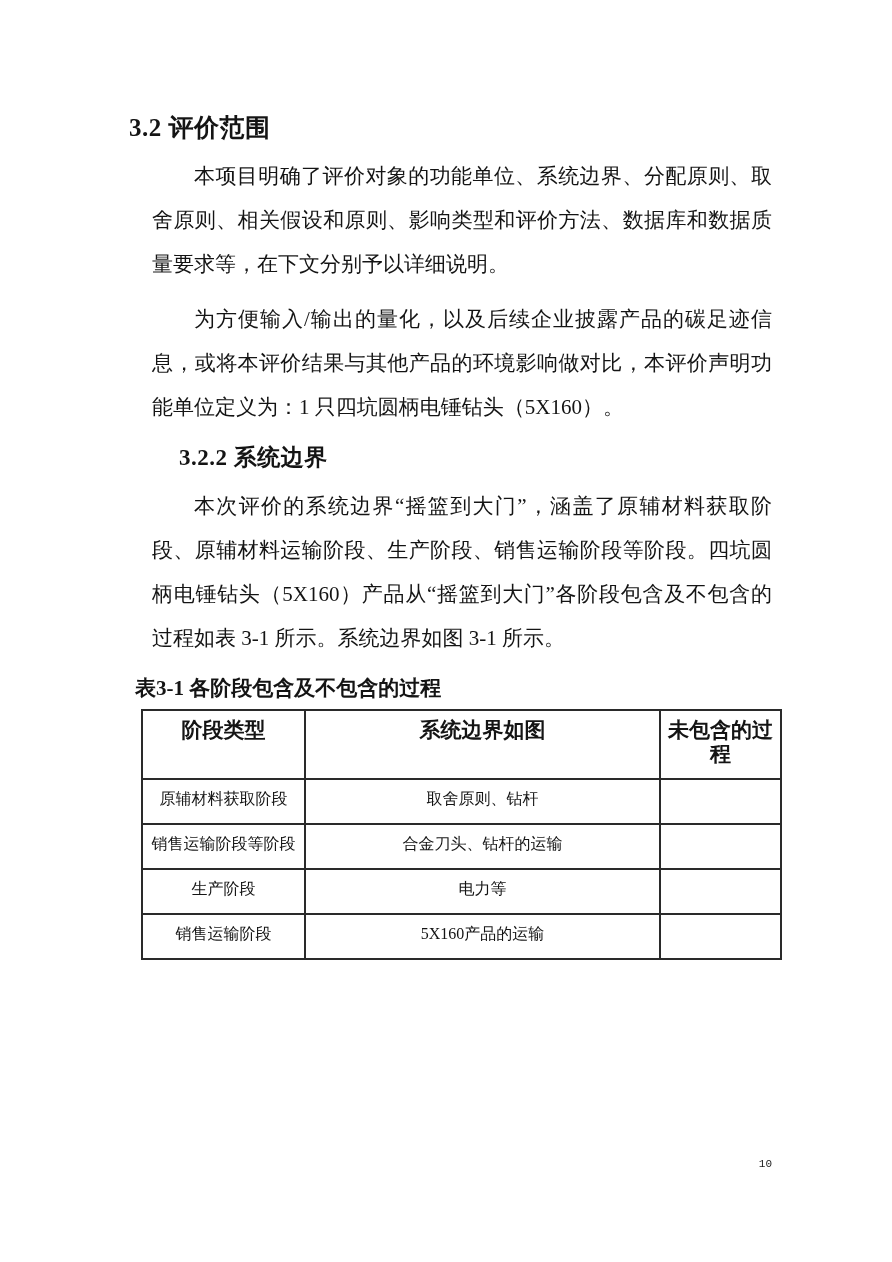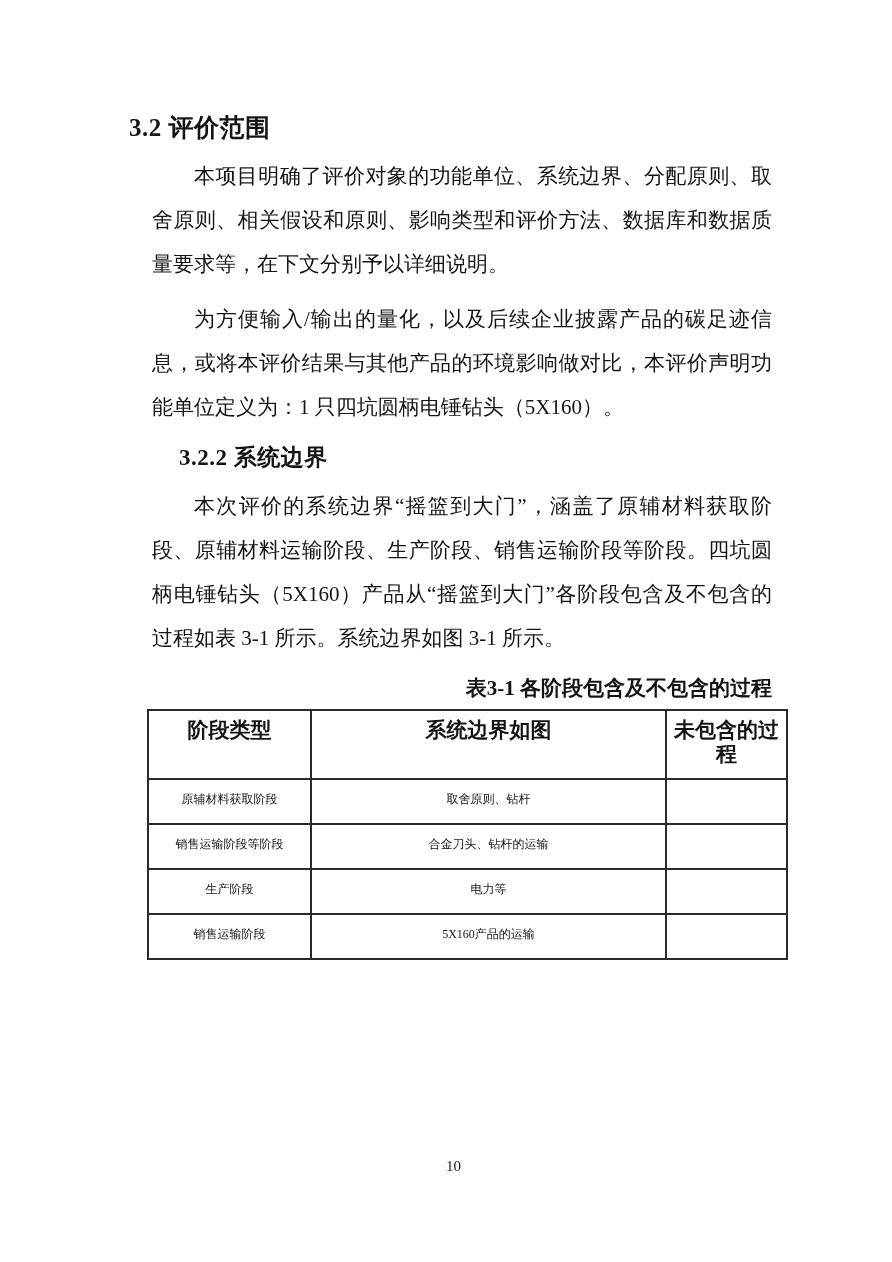--- a/index.html
+++ b/index.html
@@ -46,54 +46,55 @@
     font-size: 21px;
     line-height: 44px;
     text-align: justify;
     text-indent: 2em;
     margin: 11px 0 0 17px;
     word-break: break-all;
   }
   .table-title {
     font-size: 21px;
     font-weight: bold;
-    text-align: right;
+    text-align: left;
     line-height: 28px;
     margin: 14px 0 7px 0;
   }
   table.proc {
     border-collapse: collapse;
-    margin-left: 12px;
+    margin-left: 6px;
     width: 639px;
     table-layout: fixed;
   }
   table.proc th, table.proc td {
     border: 2px solid #2a2a2a;
     text-align: center;
     vertical-align: top;
     padding: 7px 2px 12px 2px;
-    font-size: 12px;
+    font-size: 16px;
     line-height: 24px;
     overflow: hidden;
   }
   table.proc th {
     font-weight: bold;
     font-size: 21px;
   }
   col.c1 { width: 163px; }
   col.c2 { width: 355px; }
   col.c3 { width: 121px; }
   .page-number {
     position: absolute;
     left: 135px;
     width: 637px;
     top: 1158px;
-    text-align: center;
-    font-size: 15px;
+    text-align: right;
+    font-size: 11px;
     color: #1a1a1a;
+    font-family: Liberation Mono, monospace;
   }
 </style>
 </head>
 <body>
 
 <div class="page">
   <div class="content">
 
     <div class="h1">3.2 评价范围</div>
 

